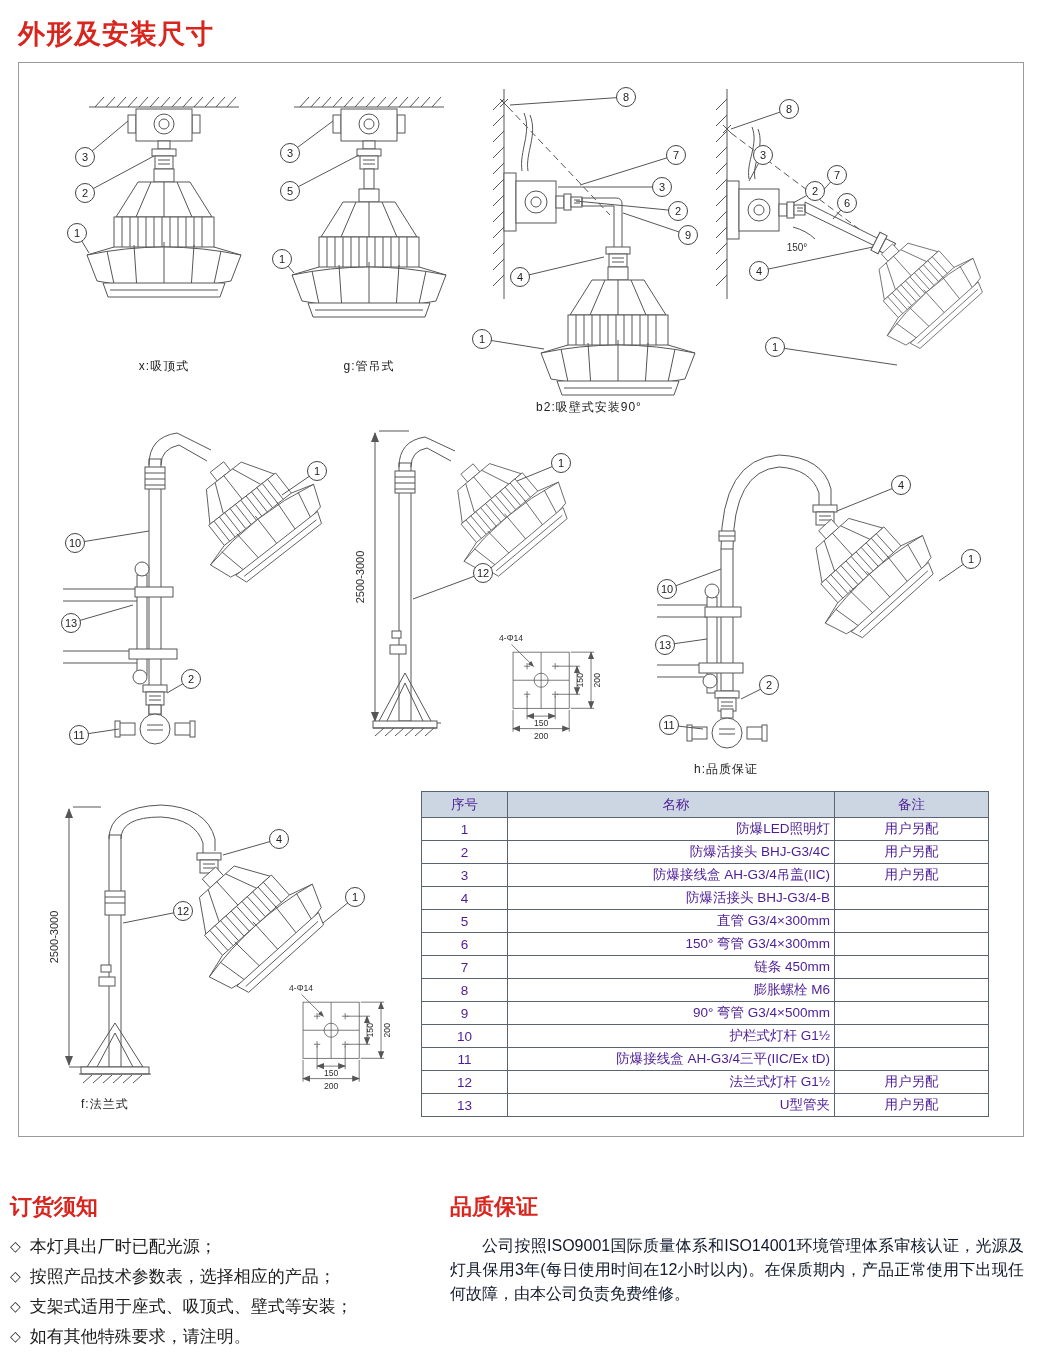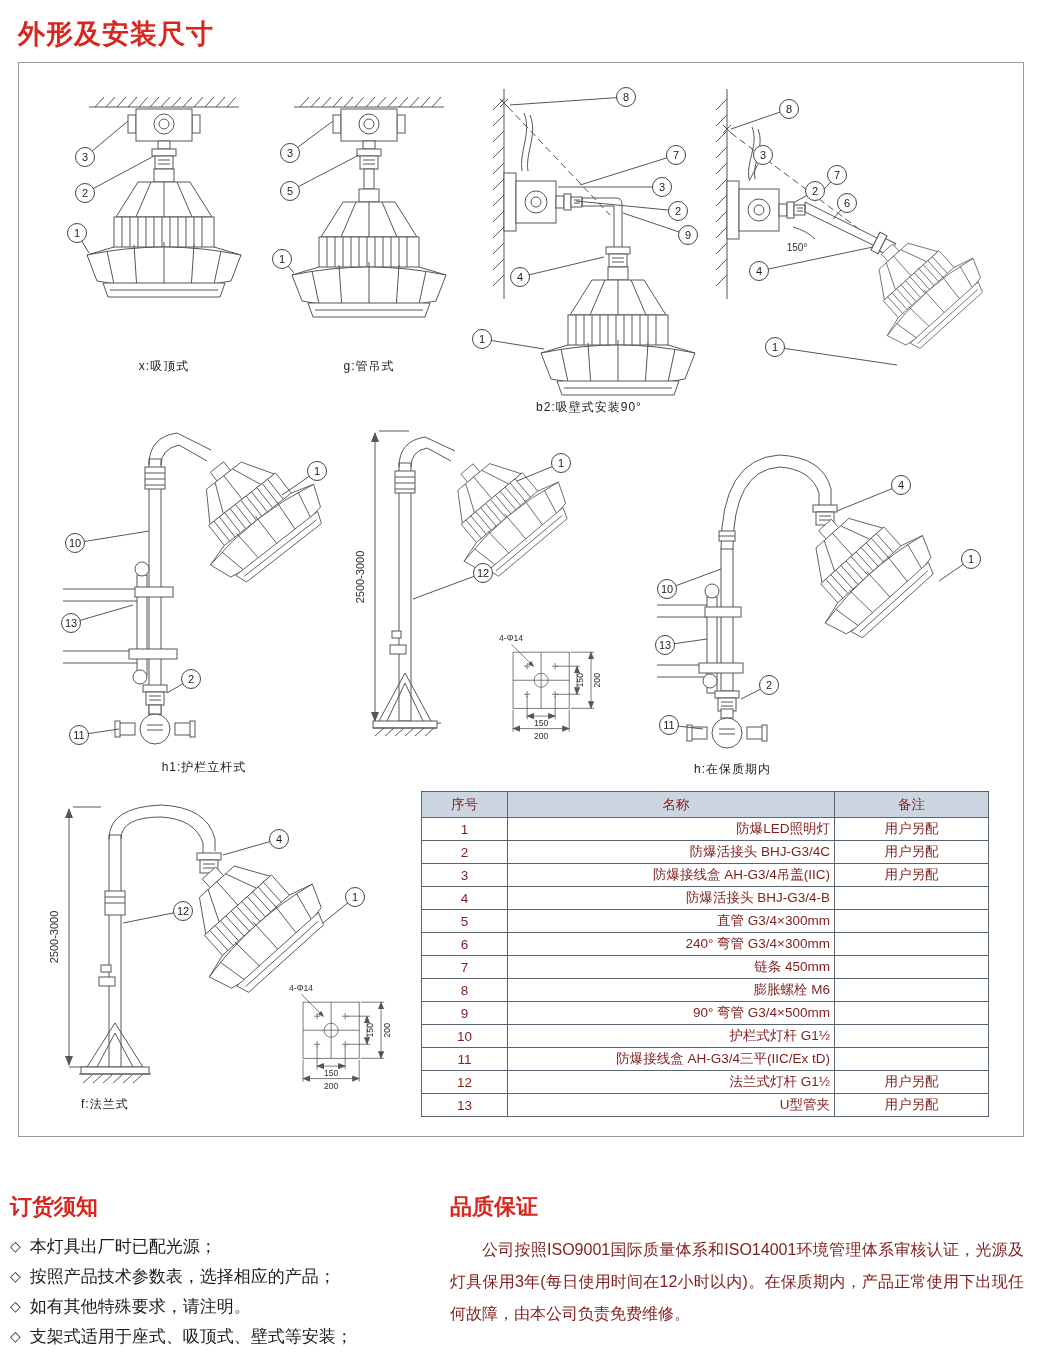--- a/index.html
+++ b/index.html
@@ -17,34 +17,34 @@
   svg.draw .wf{fill:#fff;}
   svg.draw text{stroke:none;fill:#2e2e2e;font-family:"Liberation Sans",sans-serif;}
   .chain{stroke-dasharray:7 4;}
   g[data-callout] line{stroke:#565656;}
   g[data-callout] circle{fill:#fff;stroke:#444;}
   g[data-callout] text{font-size:11px;text-anchor:middle;fill:#222;}
   .angle-label{font-size:10px;text-anchor:middle;}
   .dim-label{font-size:11px;text-anchor:middle;}
   
   #parts-table{position:absolute;left:402px;top:728px;border-collapse:collapse;table-layout:fixed;
-               font-size:13.5px;color:#7f1d1d;background:#fff;}
+               font-size:13.5px;color:#4c1d95;background:#fff;}
   #parts-table th,#parts-table td{border:1px solid #5a6470;padding:0 4px;height:22px;overflow:hidden;white-space:nowrap;}
   #parts-table th{background:#ccd6e2;font-weight:normal;height:25px;}
   #parts-table .c0{width:77px;text-align:center;}
   #parts-table .c1{width:308px;text-align:right;padding-left:14px;}
   #parts-table .c2{width:145px;text-align:center;}
   
   .bottom-sec{position:absolute;top:1192px;}
   #ordering{left:10px;width:420px;}
   #quality{left:450px;width:574px;}
   .bottom-sec h2{font-size:22px;margin:0 0 10px 0;}
   .order-item{font-size:17px;line-height:30px;color:#1c1c1c;}
   .order-item .bullet{margin-right:9px;font-size:14px;position:relative;top:-1px;}
-  #quality-text{font-size:16px;line-height:32px;text-indent:2em;text-align:justify;margin:12px 0 0 0;color:#7f1d1d;}
+  #quality-text{font-size:16px;line-height:24px;text-indent:2em;text-align:justify;margin:12px 0 0 0;color:#0f172a;}
 </style>
 </head>
 <body>
 
 <div id="page">
 
   <h1 id="page-title" class="red-h">外形及安装尺寸</h1>
 
   <svg width="0" height="0" style="position:absolute" aria-hidden="true">
     <defs>
@@ -326,21 +326,20 @@
             <line x1="142" y1="260" x2="118" y2="274"></line>
             <circle cx="142" cy="260" r="9.5"></circle>
             <text x="142" y="263.5">2</text>
           </g>
         <g data-callout="drawings.h1.callouts.4">
             <line x1="30" y1="316" x2="70" y2="310"></line>
             <circle cx="30" cy="316" r="9.5"></circle>
             <text x="30" y="319.5">11</text>
           </g>
       </svg>
-      <figcaption>h1:护栏立杆式</figcaption>
     </figure>
 
     <figure class="drawing" style="left:330px;top:360px;width:300px">
       <svg class="draw" width="300" height="345" viewBox="0 0 300 345">
         <path d="M30,8H60M26,300H92"></path>
         <line x1="26" y1="10" x2="26" y2="298" marker-start="url(#arw)" marker-end="url(#arw)"></line>
         <text class="dim-label" transform="rotate(-90,15,154)" x="15" y="154">2500-3000</text>
         <rect class="wf" x="50" y="40" width="12" height="258"></rect>
         <path d="M50,44Q50,18 76,14L106,28M62,44Q62,28 78,25L102,38"></path>
         <g transform="translate(118,46) rotate(-40) scale(0.8)">
@@ -411,21 +410,21 @@
             <line x1="120" y1="266" x2="92" y2="280"></line>
             <circle cx="120" cy="266" r="9.5"></circle>
             <text x="120" y="269.5">2</text>
           </g>
         <g data-callout="drawings.h.callouts.5">
             <line x1="20" y1="306" x2="54" y2="310"></line>
             <circle cx="20" cy="306" r="9.5"></circle>
             <text x="20" y="309.5">11</text>
           </g>
       </svg>
-      <figcaption class="cap-left" style="padding-left:45px">h:在保质期内</figcaption>
+      <figcaption class="cap-left" style="padding-left:45px">h:品质保证</figcaption>
     </figure>
 
     <figure class="drawing" style="left:20px;top:732px;width:390px">
       <svg class="draw" width="390" height="298" viewBox="0 0 390 298">
         <path d="M34,12H62M30,272H104"></path>
         <line x1="30" y1="14" x2="30" y2="270" marker-start="url(#arw)" marker-end="url(#arw)"></line>
         <text class="dim-label" transform="rotate(-90,19,142)" x="19" y="142">2500-3000</text>
         <rect class="wf" x="70" y="40" width="12" height="232"></rect>
         <path d="M70,44Q70,12 122,10Q168,12 176,44L176,56M82,44Q82,22 122,22Q156,24 164,48L164,58"></path>
         <use href="#cplV" transform="translate(158,58)"></use>
@@ -490,21 +489,21 @@
             <td class="c1">防爆活接头 BHJ-G3/4-B</td>
             <td class="c2"></td>
           </tr>
           <tr>
             <td class="c0">5</td>
             <td class="c1">直管 G3/4×300mm</td>
             <td class="c2"></td>
           </tr>
           <tr>
             <td class="c0">6</td>
-            <td class="c1">240° 弯管 G3/4×300mm</td>
+            <td class="c1">150° 弯管 G3/4×300mm</td>
             <td class="c2"></td>
           </tr>
           <tr>
             <td class="c0">7</td>
             <td class="c1">链条 450mm</td>
             <td class="c2"></td>
           </tr>
           <tr>
             <td class="c0">8</td>
             <td class="c1">膨胀螺栓 M6</td>
@@ -538,22 +537,22 @@
         </tbody>
     </table>
 
   </div>
 
   <div id="ordering" class="bottom-sec">
     <h2 class="red-h">订货须知</h2>
     <div>
         <div class="order-item"><span class="bullet">◇</span><span>本灯具出厂时已配光源；</span></div>
         <div class="order-item"><span class="bullet">◇</span><span>按照产品技术参数表，选择相应的产品；</span></div>
+        <div class="order-item"><span class="bullet">◇</span><span>支架式适用于座式、吸顶式、壁式等安装；</span></div>
         <div class="order-item"><span class="bullet">◇</span><span>如有其他特殊要求，请注明。</span></div>
-        <div class="order-item"><span class="bullet">◇</span><span>支架式适用于座式、吸顶式、壁式等安装；</span></div>
       </div>
   </div>
 
   <div id="quality" class="bottom-sec">
     <h2 class="red-h">品质保证</h2>
     <p id="quality-text">公司按照ISO9001国际质量体系和ISO14001环境管理体系审核认证，光源及灯具保用3年(每日使用时间在12小时以内)。在保质期内，产品正常使用下出现任何故障，由本公司负责免费维修。</p>
   </div>
 
 </div>
 

